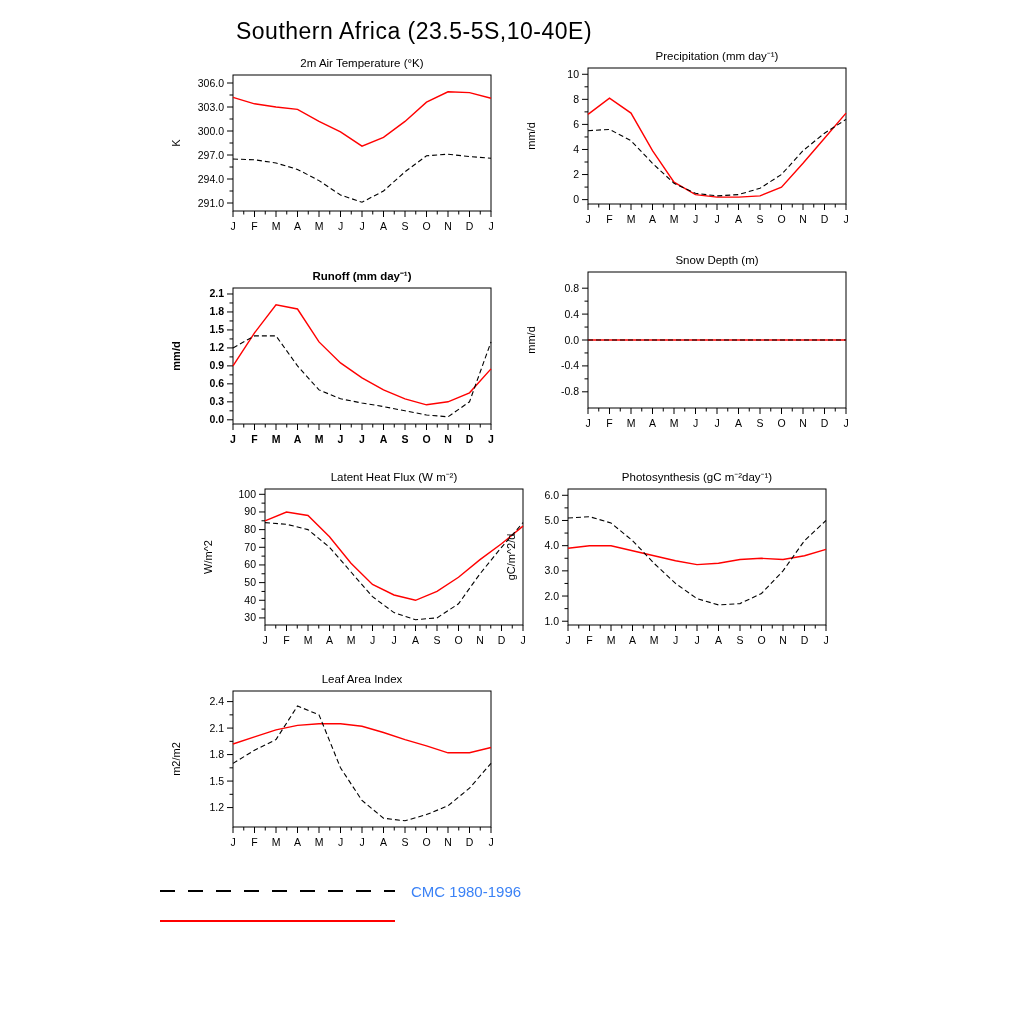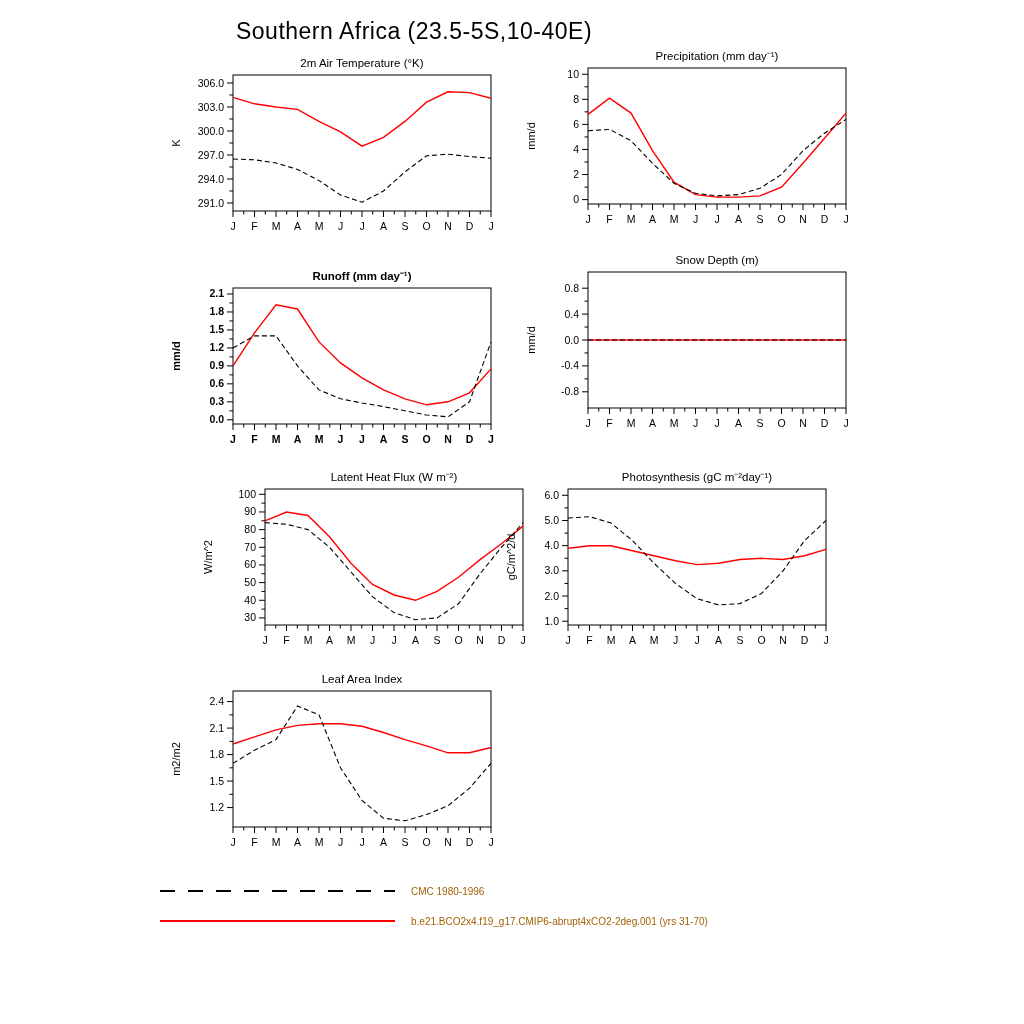--- a/index.html
+++ b/index.html
@@ -16,21 +16,21 @@
   #c1{left:520px;top:48px;}
   #c2{left:165px;top:268px;font-weight:bold;}
   #c3{left:520px;top:252px;}
   #c4{left:165px;top:469px;margin-left:32px;}
   #c5{left:500px;top:469px;}
   #c6{left:165px;top:671px;text-decoration:underline;}
   svg text{fill:#000;font-family:"Liberation Sans",sans-serif;}
   .legend{position:absolute;left:160px;top:876px;}
   .legend-row{display:flex;align-items:center;height:30px;}
   .legend-swatch{width:235px;height:2px;flex:0 0 235px;margin-right:16px;}
-  .legend-label{font-size:10px;color:#a16207;white-space:nowrap;}
+  .legend-label{font-size:15px;color:#3b82f6;white-space:nowrap;}
 </style>
 </head>
 <body>
 
 <div>
   <div class="page-title">Southern Africa (23.5-5S,10-40E)</div>
 
   <div id="c0" class="chart"><svg width="336" height="188">
         <text x="197" y="12" text-anchor="middle" font-size="11.5">2m Air Temperature (°K)</text>
         <rect x="68" y="20" width="258" height="136" fill="none" stroke="#000" stroke-width="1"></rect>
@@ -472,16 +472,15 @@
         <polyline points="68.0,92.4 89.5,79.2 111.0,68.6 132.5,35.0 154.0,43.8 175.5,96.8 197.0,129.5 218.5,147.2 240.0,149.8 261.5,143.6 283.0,134.8 304.5,117.1 326.0,92.4" fill="none" stroke="#000000" stroke-width="1.1" stroke-dasharray="5,3"></polyline>
       </svg></div>
 
   <div class="legend">
     <div class="legend-row">
       <div class="legend-swatch" style="height: 1.5px; background: repeating-linear-gradient(90deg, rgb(0, 0, 0) 0px, rgb(0, 0, 0) 15px, transparent 15px, transparent 28px);"></div>
       <span class="legend-label">CMC 1980-1996</span>
     </div>
     <div class="legend-row">
       <div class="legend-swatch" style="height: 1.5px; background: rgb(255, 0, 0);"></div>
-      <span class="legend-label">b.e21.BCO2x4.f19_g17.CMIP6-abrupt4xCO2-2deg.001 (yrs 31-70)</span>
     </div>
   </div>
 </div>
 
 </body></html>

